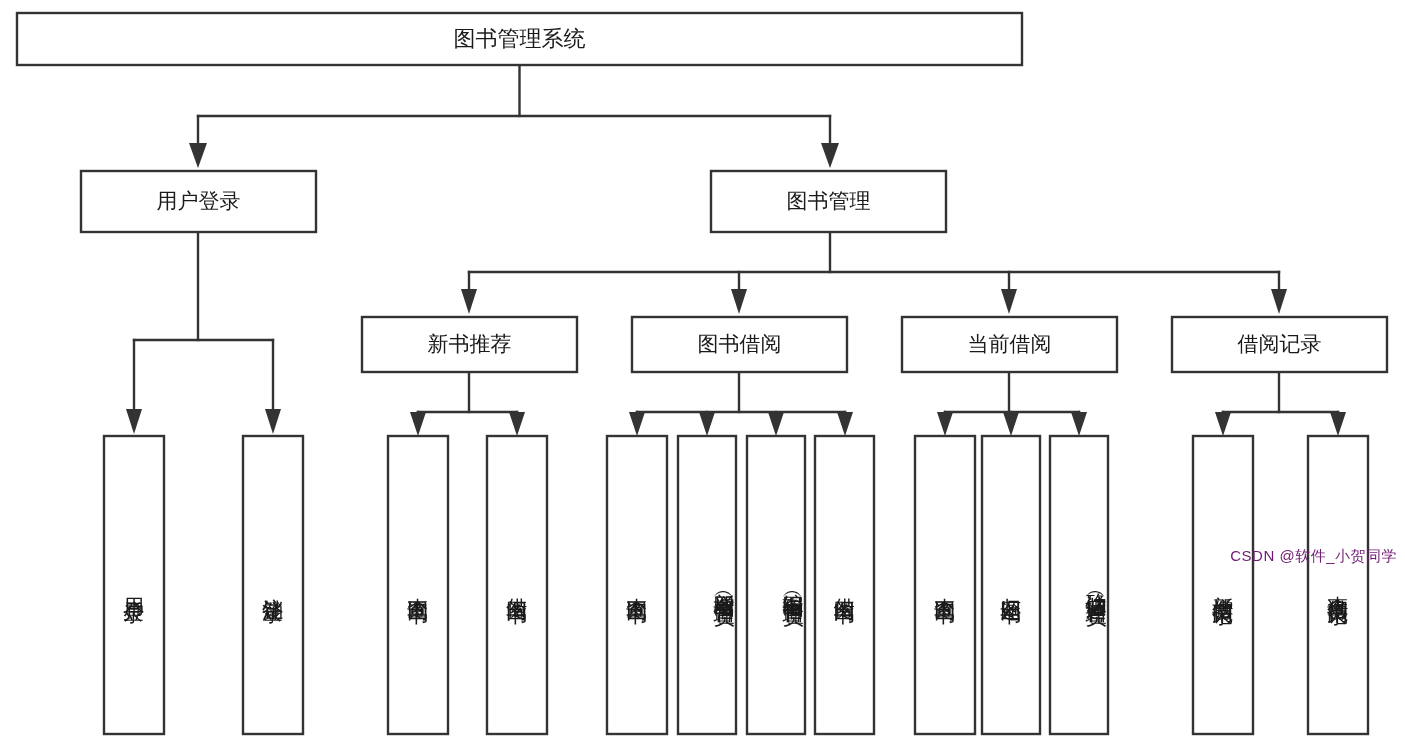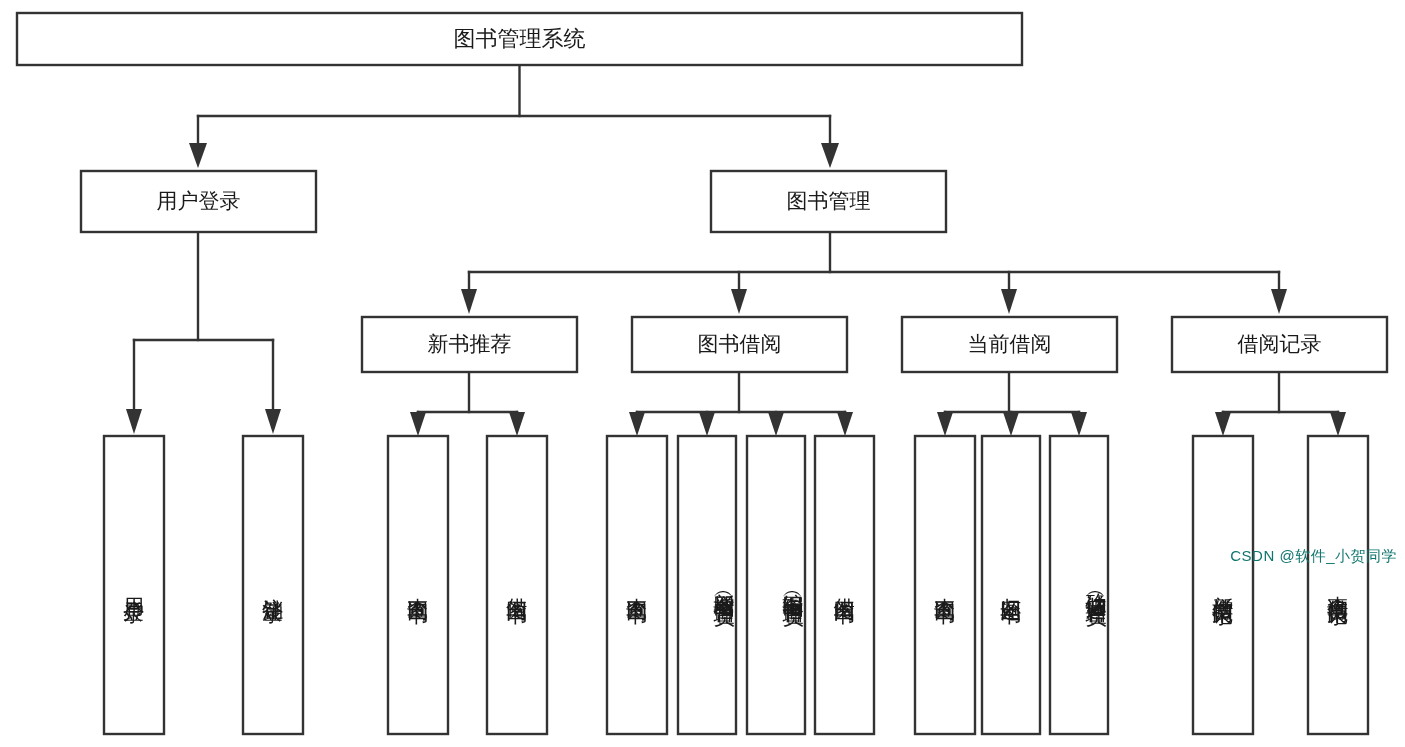--- a/index.html
+++ b/index.html
@@ -67,21 +67,21 @@
     white-space: nowrap;
     pointer-events: none;
     text-align: center;
   }
   .watermark {
     position: absolute;
     right: 8px;
     bottom: 4px;
     font-family: "Liberation Sans", "DejaVu Sans", sans-serif;
     font-size: 15px;
-    color: #0f766e;
+    color: #701a75;
     white-space: nowrap;
     letter-spacing: 0.5px;
   }
 </style>
 </head>
 <body>
 
 <div id="diagram-root">
 
   <svg class="flow" viewBox="0 0 1405 747">

